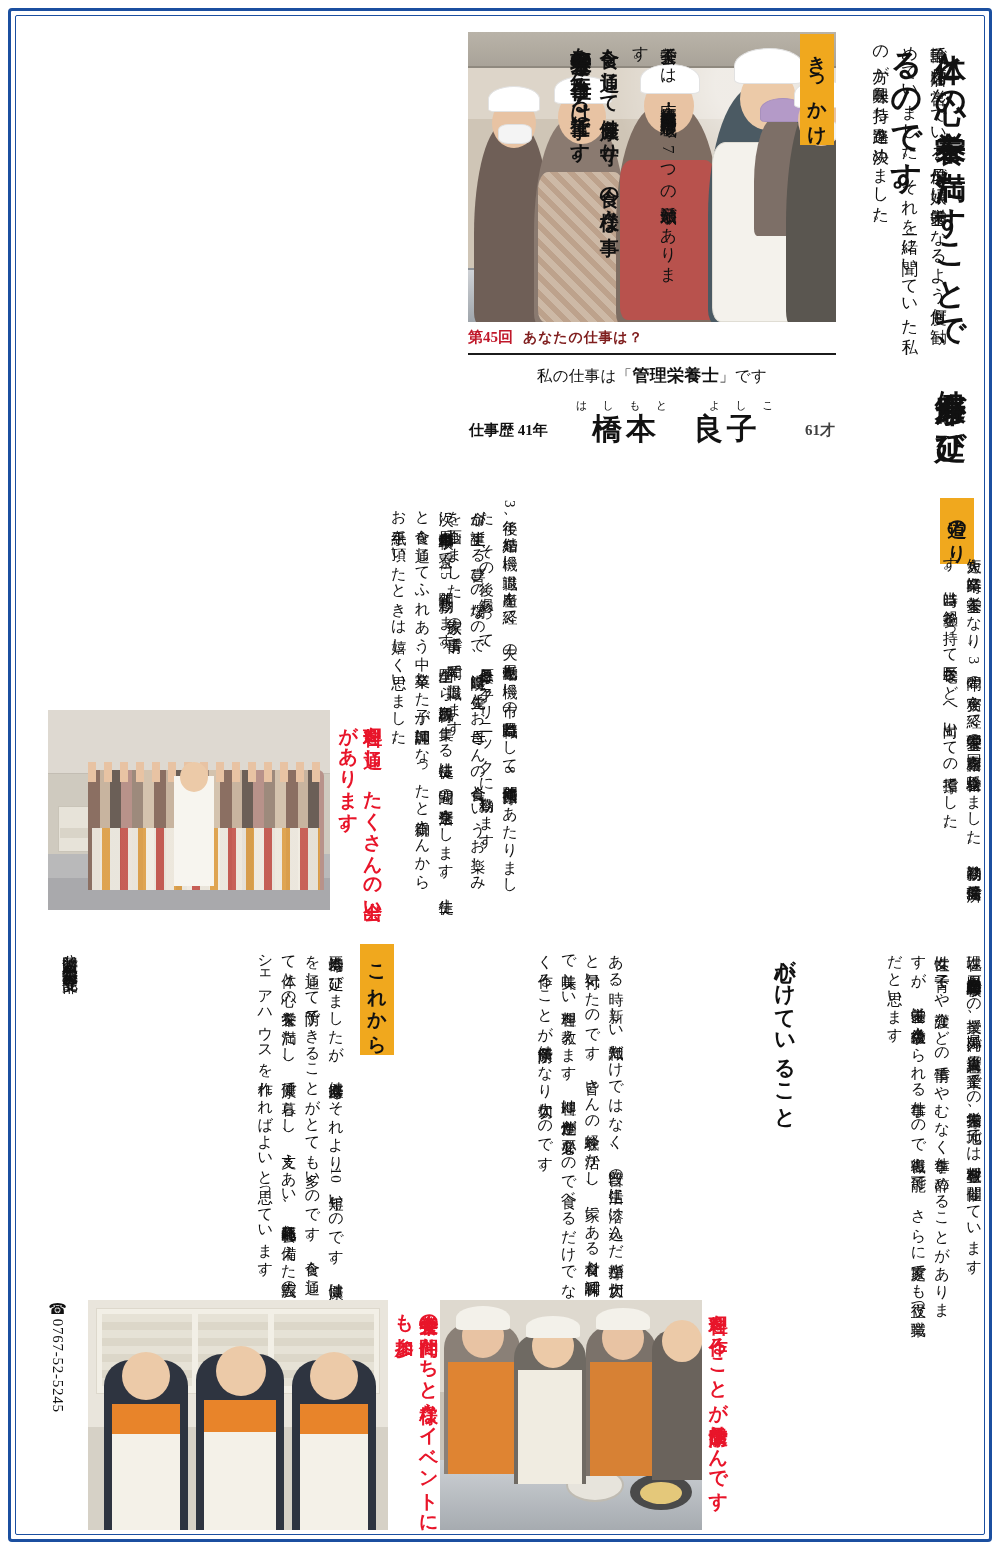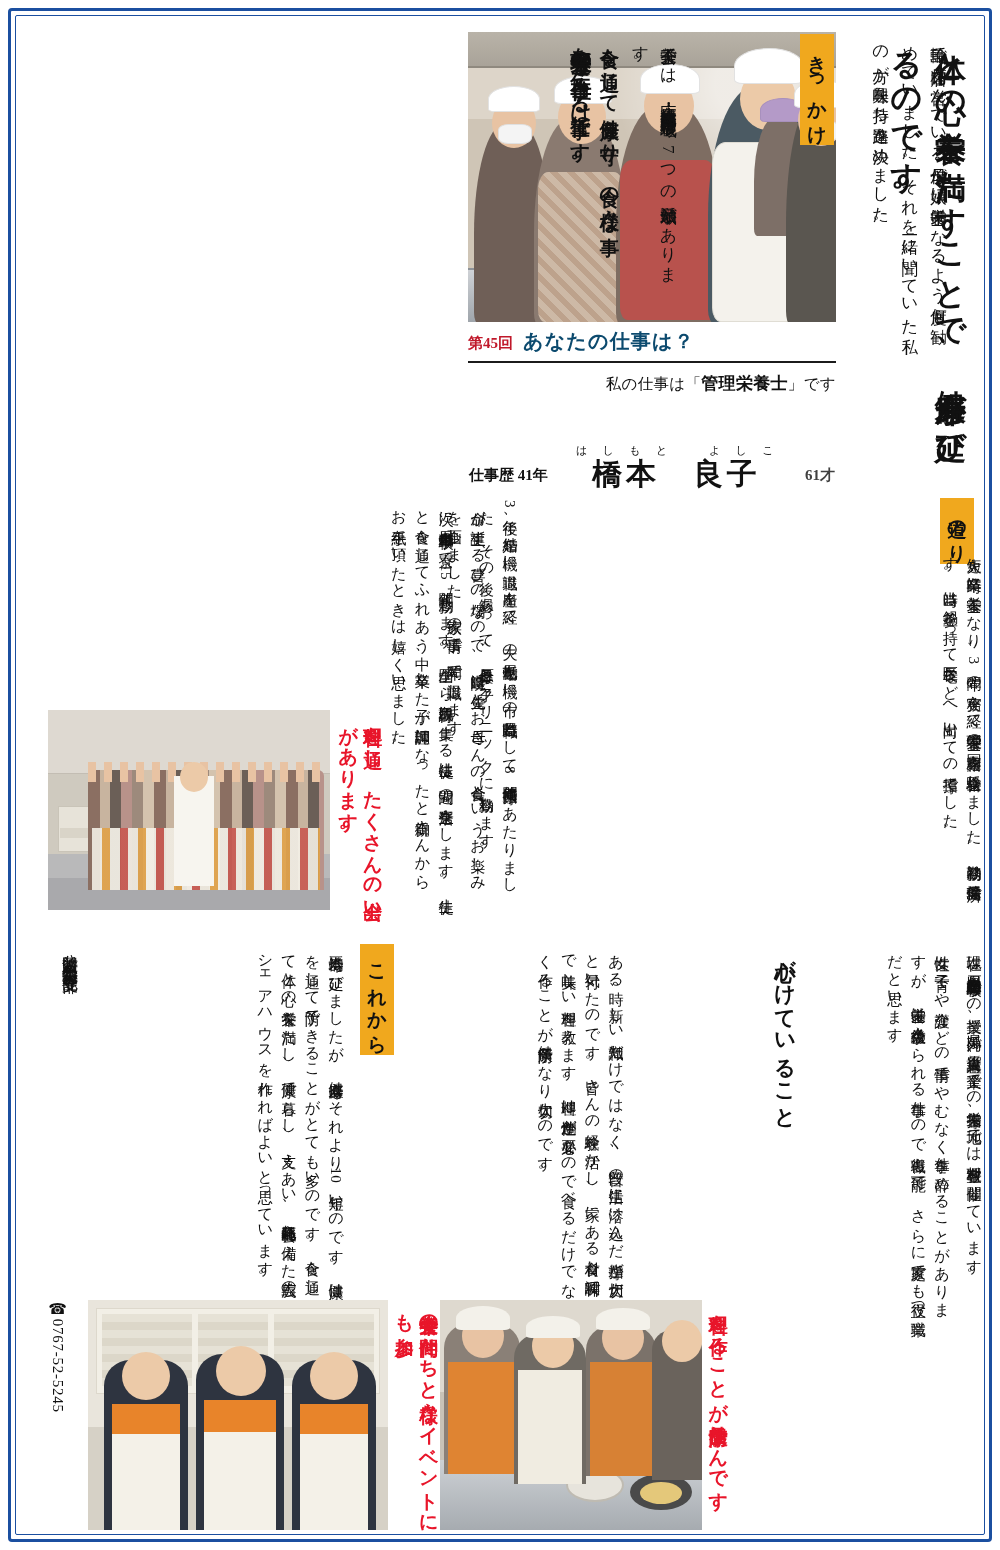--- a/index.html
+++ b/index.html
@@ -108,51 +108,50 @@
     border-bottom: 2px solid #1b1b1b;
   }
   .tb-kai {
     color: #c0182a;
     font-weight: bold;
     font-size: 15px;
     white-space: nowrap;
   }
   .tb-q {
     font-weight: bold;
-    font-size: 20px;
+    font-size: 14px;
     letter-spacing: 0.06em;
-    color: #0c4a6e;
+    color: #7f1d1d;
   }
   .tb-row2 {
     margin-top: 9px;
     font-size: 15.5px;
     letter-spacing: 0.02em;
     color: #111;
-    text-align: right;
+    text-align: center;
   }
   .tb-row2 b { font-size: 17px; }
   .tb-row3 {
     margin-top: 13px;
     display: flex;
     align-items: flex-end;
     justify-content: center;
     gap: 16px;
   }
   .tb-years { font-size: 15px; font-weight: bold; color:#111; padding-bottom:4px;}
   .tb-name {
     text-align: center;
     line-height: 1;
   }
   .tb-ruby {
     font-size: 11px;
     letter-spacing: 1.4em;
     color: #111;
     padding-left: 1.1em;
     margin-bottom: 3px;
-    margin-top: 37px;
   }
   .tb-name-main {
     font-size: 30px; font-weight: bold; letter-spacing: 0.12em; color: #111;
   }
   .tb-age { font-size: 15px; font-weight: bold; color:#404040; padding-bottom:4px;}
 
   
   .slabel {
     position: absolute;
     background: #f0a81e;

